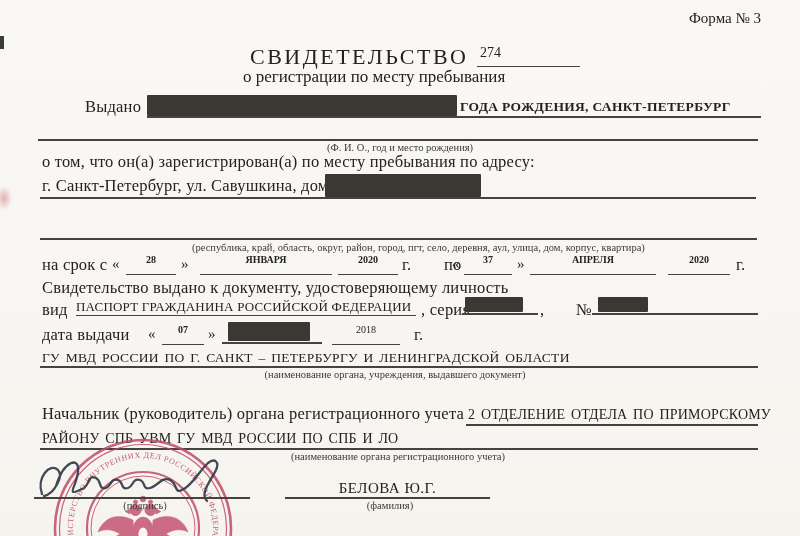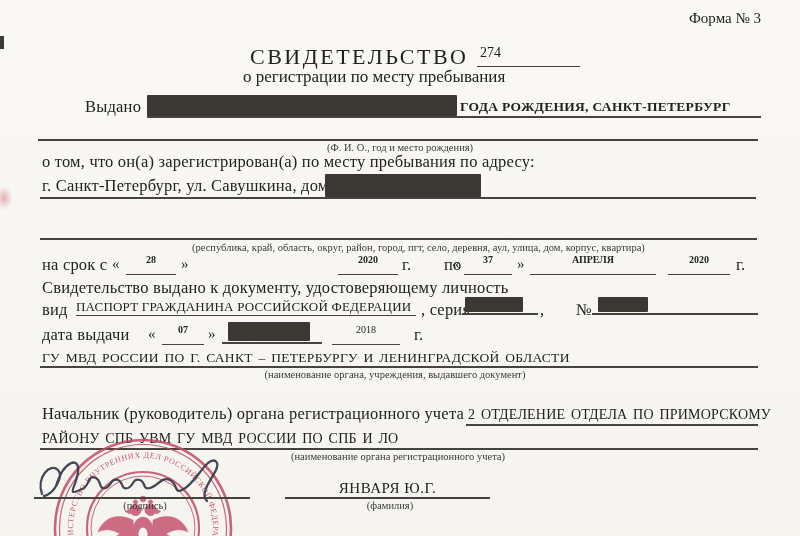--- a/index.html
+++ b/index.html
@@ -52,20 +52,21 @@
   <div class="redact" style="left:325px;top:174px;width:156px;height:23px;"></div>
   <div class="line" style="left:40px;top:197px;width:716px;"></div>
 
   <div class="line" style="left:40px;top:238px;width:717px;"></div>
   <div class="cap" style="left:180px;top:242px;width:440px;margin-left:12px;">(республика, край, область, округ, район, город, пгт, село, деревня, аул, улица, дом, корпус, квартира)</div>
 
   <div class="abs body-text" style="left:42px;top:255px;">на срок с</div>
   <div class="abs quote" style="left:112px;top:256px;">«</div>
   <div class="fill" style="left:126px;top:254px;width:50px;height:20px;">28</div>
   <div class="abs quote" style="left:181px;top:256px;">»</div>
+  <div class="fill" style="left:200px;top:254px;width:132px;height:20px;">ЯНВАРЯ</div>
   <div class="fill" style="left:338px;top:254px;width:60px;height:20px;">2020</div>
   <div class="abs body-text" style="left:402px;top:255px;">г.</div>
   <div class="abs body-text" style="left:444px;top:255px;">по</div>
   <div class="abs quote" style="left:452px;top:256px;">«</div>
   <div class="fill" style="left:464px;top:254px;width:48px;height:20px;">37</div>
   <div class="abs quote" style="left:517px;top:256px;">»</div>
   <div class="fill" style="left:530px;top:254px;width:126px;height:20px;">АПРЕЛЯ</div>
   <div class="fill" style="left:668px;top:254px;width:62px;height:20px;">2020</div>
   <div class="abs body-text" style="left:736px;top:255px;">г.</div>
 
@@ -139,17 +140,17 @@
              M28,36 C36,10 52,6 50,22 C48,38 36,48 56,38
              C62,34 60,24 68,28 C74,31 70,40 78,38
              C84,36 82,28 90,30 C96,32 92,40 100,38
              C106,36 104,28 112,30 C118,32 114,40 122,38
              C130,36 134,26 142,30 C150,34 146,44 154,40
              C164,36 172,20 180,13 C186,8 193,11 187,22 C181,33 172,44 179,51" fill="none" stroke="#323a46" stroke-width="2.3" stroke-linecap="round" opacity="0.92"></path>
   </svg>
   <div class="line" style="left:34px;top:497px;width:216px;"></div>
   <div class="cap" style="left:85px;top:500px;width:120px;">(подпись)</div>
 
-  <div class="abs" style="left:285px;top:480px;width:205px;text-align:center;font-size:15px;letter-spacing:0.5px;">ЯНВАРЯ  Ю.Г.</div>
+  <div class="abs" style="left:285px;top:480px;width:205px;text-align:center;font-size:15px;letter-spacing:0.5px;">БЕЛОВА  Ю.Г.</div>
   <div class="line" style="left:285px;top:497px;width:205px;"></div>
   <div class="cap" style="left:330px;top:500px;width:120px;">(фамилия)</div>
 
 </div>
 
 </body></html>

